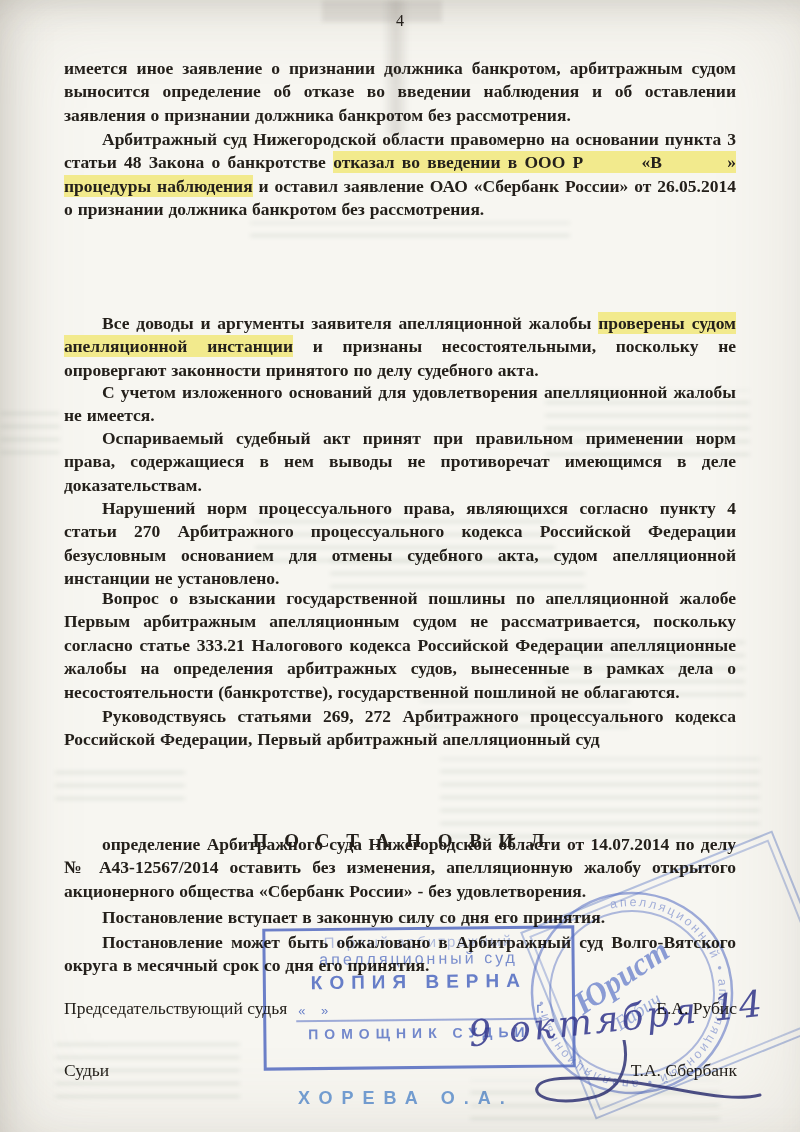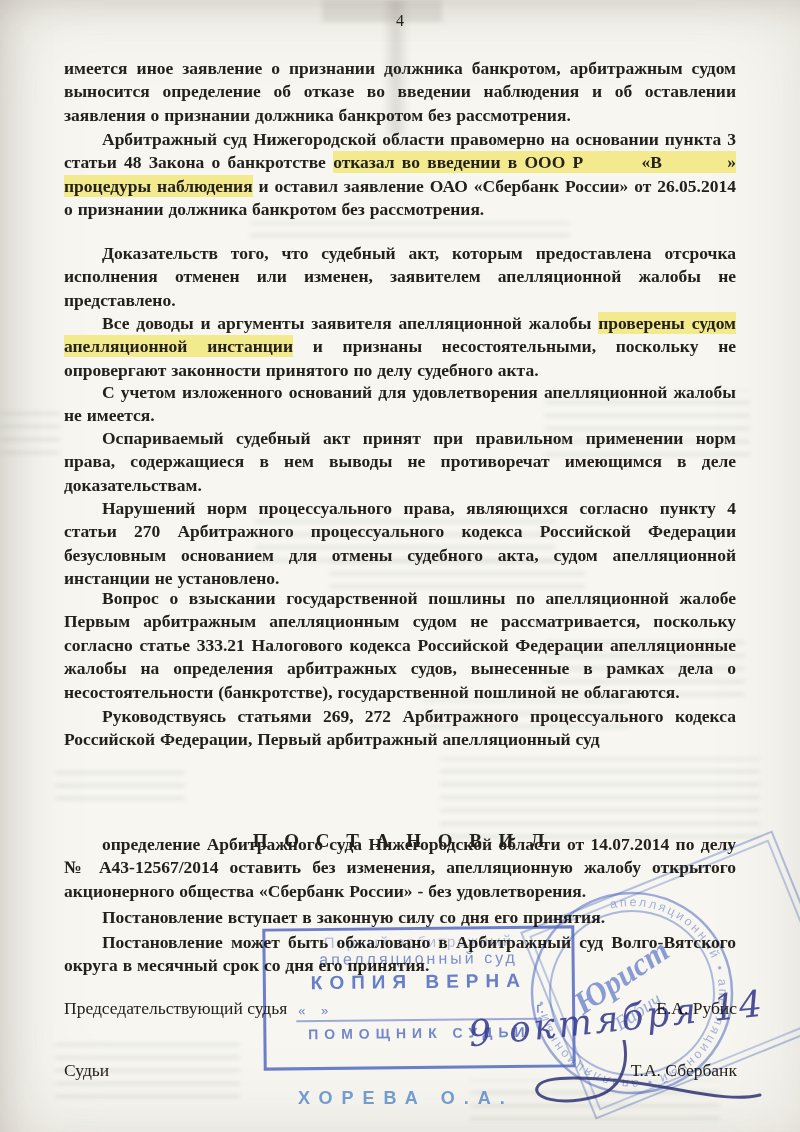--- a/index.html
+++ b/index.html
@@ -58,21 +58,20 @@
   <div class="bleed" style="left:55px;top:770px;width:130px;height:30px;"></div>
   <div class="bleed" style="left:55px;top:1040px;width:185px;height:58px;"></div>
   <div class="bleed" style="left:470px;top:1080px;width:250px;height:40px;"></div>
 
   <div class="pagenum">4</div>
 
   <div class="para noindent" style="top:57px">имеется иное заявление о признании должника банкротом, арбитражным судом выносится определение об отказе во введении наблюдения и об оставлении заявления о признании должника банкротом без рассмотрения.</div>
 
   <div class="para" style="top:128px"><span>Арбитражный суд Нижегородской области правомерно на основании пункта 3 статьи 48 Закона о банкротстве </span><span class="hl">отказал во введении в ООО Р&nbsp;&nbsp;&nbsp;&nbsp;&nbsp;&nbsp;&nbsp;&nbsp;«В&nbsp;&nbsp;&nbsp;&nbsp;&nbsp;&nbsp;&nbsp;&nbsp;&nbsp;» процедуры наблюдения</span><span> и оставил заявление ОАО «Сбербанк России» от 26.05.2014 о признании должника банкротом без рассмотрения.</span></div>
 
-  <div class="para" style="top:242px">Доказательств того, что судебный акт, которым предоставлена отсрочка исполнения отменен или изменен, заявителем апелляционной жалобы не представлено.</div>
 
   <div class="para" style="top:312px"><span>Все доводы и аргументы заявителя апелляционной жалобы </span><span class="hl">проверены судом апелляционной инстанции</span><span> и признаны несостоятельными, поскольку не опровергают законности принятого по делу судебного акта.</span></div>
 
   <div class="para" style="top:381px">С учетом изложенного оснований для удовлетворения апелляционной жалобы не имеется.</div>
   <div class="para" style="top:427px">Оспариваемый судебный акт принят при правильном применении норм права, содержащиеся в нем выводы не противоречат имеющимся в деле доказательствам.</div>
   <div class="para" style="top:497px">Нарушений норм процессуального права, являющихся согласно пункту 4 статьи 270 Арбитражного процессуального кодекса Российской Федерации безусловным основанием для отмены судебного акта, судом апелляционной инстанции не установлено.</div>
   <div class="para" style="top:587px">Вопрос о взыскании государственной пошлины по апелляционной жалобе Первым арбитражным апелляционным судом не рассматривается, поскольку согласно статье 333.21 Налогового кодекса Российской Федерации апелляционные жалобы на определения арбитражных судов, вынесенные в рамках дела о несостоятельности (банкротстве), государственной пошлиной не облагаются.</div>
   <div class="para" style="top:705px">Руководствуясь статьями 269, 272 Арбитражного процессуального кодекса Российской Федерации, Первый арбитражный апелляционный суд</div>
 
   <div class="heading">П О С Т А Н О В И Л</div>

